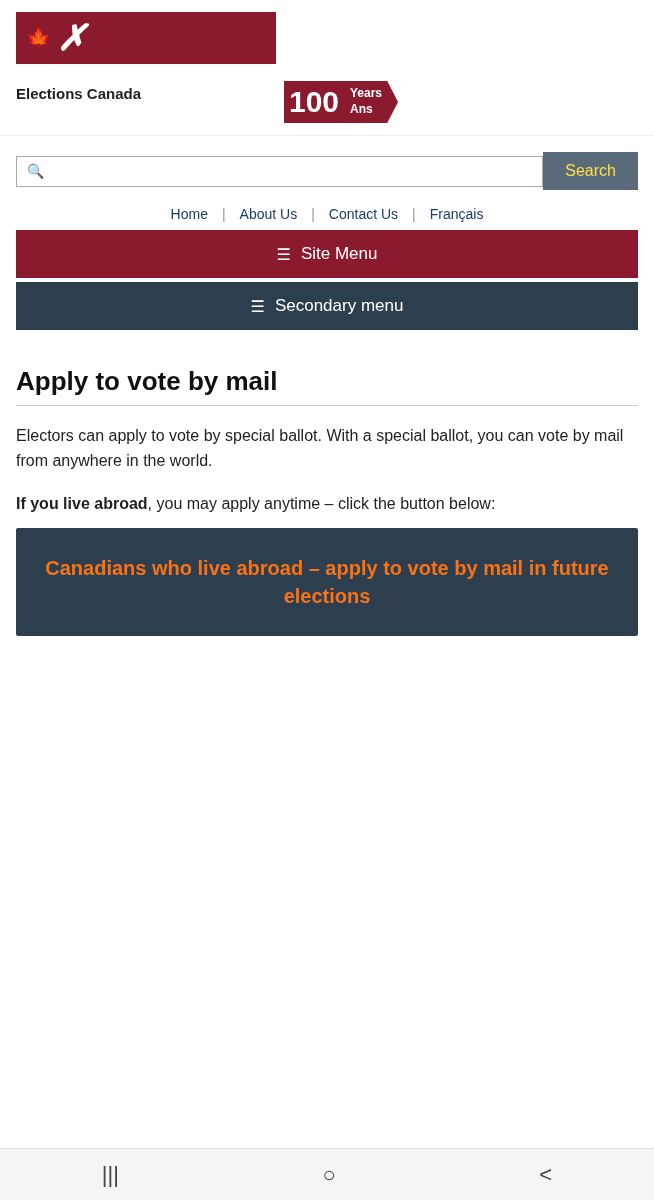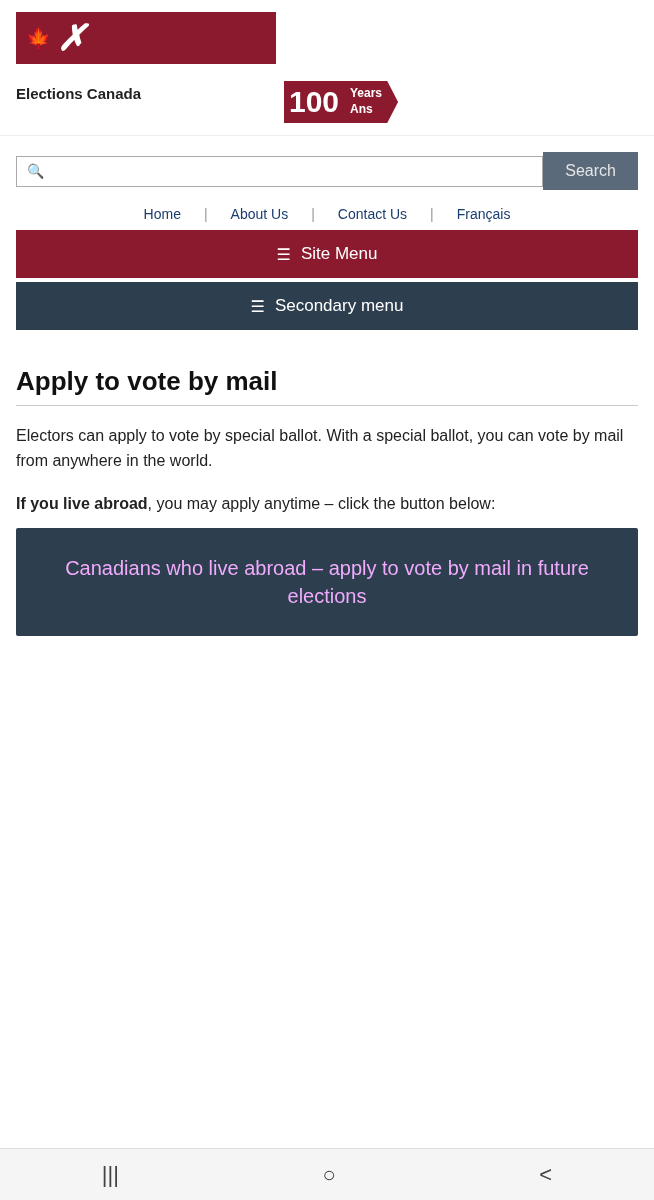--- a/index.html
+++ b/index.html
@@ -112,34 +112,34 @@
       width: 100%;
       background: transparent;
     }
     .search-icon-unicode {
       color: #888;
       font-size: 14px;
       margin-right: 6px;
     }
     .search-btn {
       background: #5a6a7a;
-      color: #e5e5e5;
+      color: #fde047;
       border: none;
       padding: 10px 22px;
       font-size: 16px;
       cursor: pointer;
       font-weight: normal;
     }
 
     
     .nav-links {
       display: flex;
       justify-content: center;
       align-items: center;
-      gap: 13px;
+      gap: 4px;
       padding: 8px 16px;
       font-size: 14px;
       color: #333;
     }
     .nav-link {
       color: #1a3c6e;
       text-decoration: none;
       padding: 0 10px;
       cursor: pointer;
     }
@@ -211,26 +211,26 @@
       font-size: 16px;
       color: #222;
       line-height: 1.55;
       margin-bottom: 12px;
     }
     .bold-phrase {
       font-weight: bold;
     }
     .cta-button {
       background: #2d3e4e;
-      color: #f0abfc;
+      color: #f97316;
       display: block;
       width: 100%;
       padding: 26px 24px;
       font-size: 20px;
-      font-weight: normal;
+      font-weight: bold;
       text-align: center;
       border: none;
       cursor: pointer;
       line-height: 1.4;
       border-radius: 2px;
     }
 
     
     .bottom-bar {
       position: fixed;

